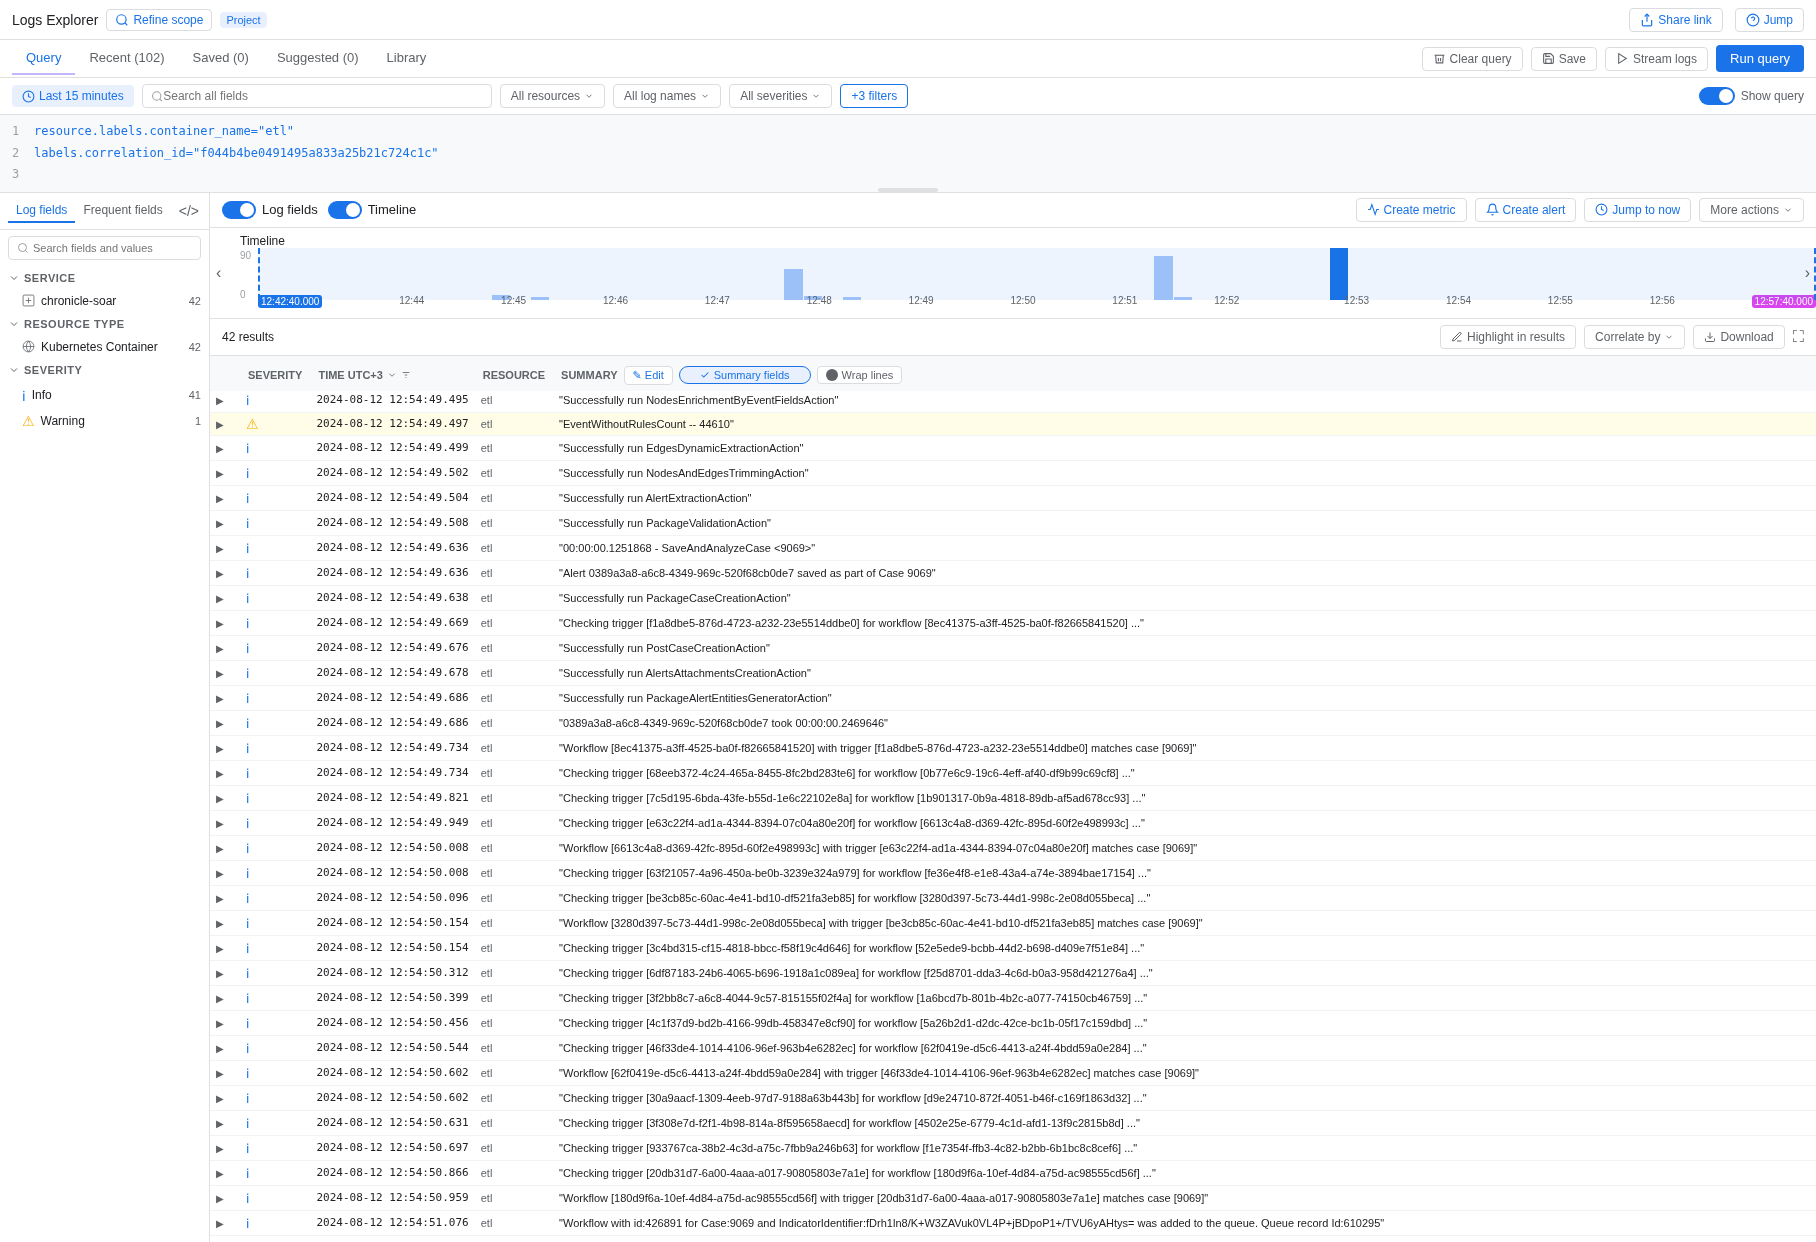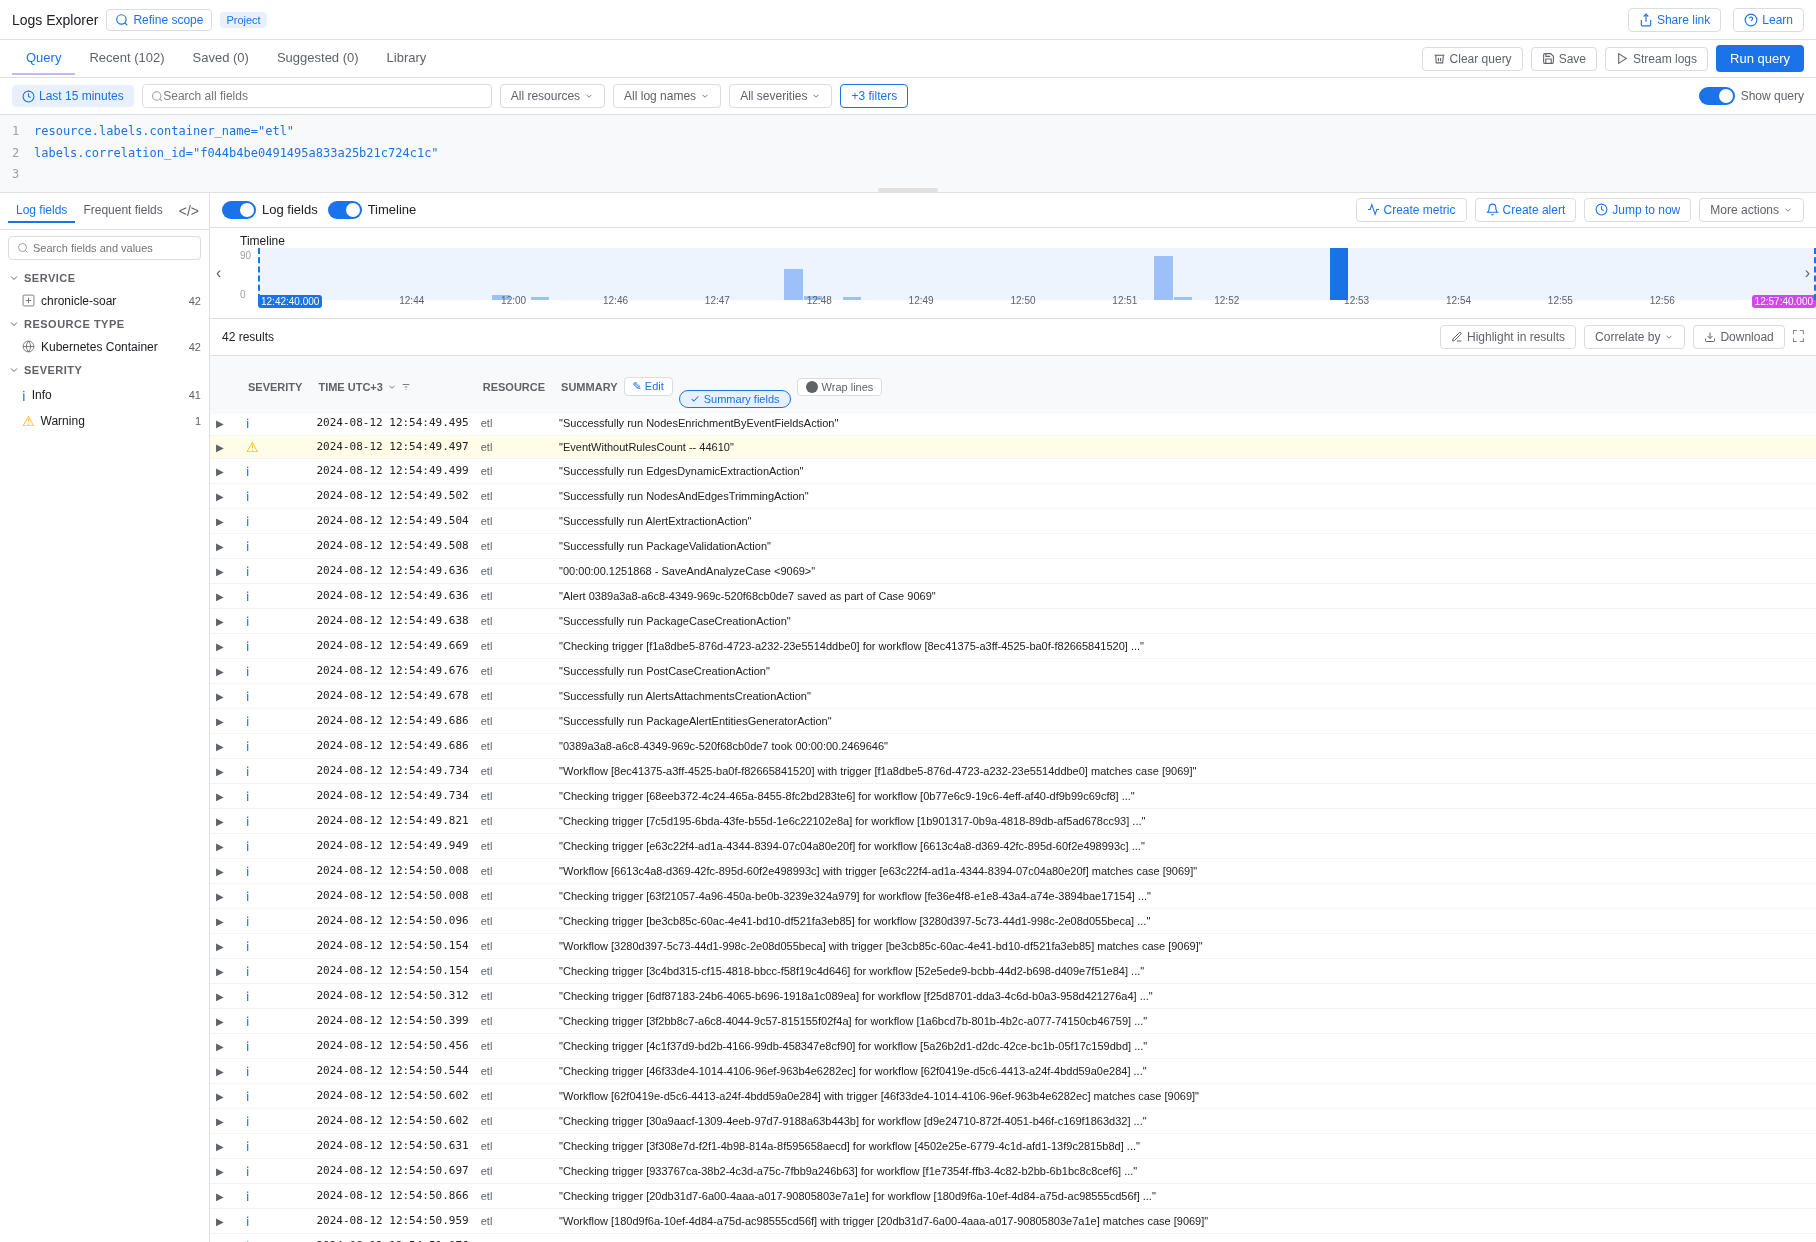--- a/index.html
+++ b/index.html
@@ -179,21 +179,21 @@
     .time-cell { font-family: monospace; font-size: 11px; color: #202124; white-space: nowrap; }
     .resource-cell { font-size: 11px; color: #5f6368; }
     .summary-cell { font-size: 11px; color: #202124; white-space: nowrap; overflow: hidden; text-overflow: ellipsis; max-width: 900px; }
     .th-controls { display: flex; align-items: center; gap: 4px; }
     .th-edit-btn {
       display: flex; align-items: center; gap: 4px; border: 1px solid #dadce0; border-radius: 4px;
       padding: 2px 8px; font-size: 11px; color: #1a73e8; cursor: pointer; background: #fff;
     }
     .summary-fields-btn {
       display: flex; align-items: center; gap: 4px; border: 1px solid #1a73e8; border-radius: 12px;
-      padding: 2px 10px; font-size: 11px; color: #1a73e8; cursor: pointer; background: #e8f0fe; margin-top: 24px;
+      padding: 2px 20px; font-size: 11px; color: #1a73e8; cursor: pointer; background: #e8f0fe;
     }
     .wrap-lines-btn {
       display: flex; align-items: center; gap: 4px; border: 1px solid #dadce0; border-radius: 4px;
       padding: 2px 8px; font-size: 11px; color: #5f6368; cursor: pointer; background: #fff;
     }
     .wrap-circle { width: 12px; height: 12px; border-radius: 50%; background: #5f6368; display: inline-block; }
 
     .th-row { background: #f8f9fa; }
     .col-sev { width: 70px; }
     .col-time { width: 150px; }
@@ -224,21 +224,21 @@
           <line x1="12" y1="2" x2="12" y2="15"></line>
         </svg>
       <span>Share link</span>
     </button>
     <button class="learn-btn">
       <svg width="14" height="14" viewBox="0 0 24 24" fill="none" stroke="#1a73e8" stroke-width="2">
           <circle cx="12" cy="12" r="10"></circle>
           <path d="M9.09 9a3 3 0 0 1 5.83 1c0 2-3 3-3 3"></path>
           <line x1="12" y1="17" x2="12.01" y2="17"></line>
         </svg>
-      <span>Learn</span>
+      <span>Jump</span>
     </button>
   </div>
 </div>
 
 <div class="tab-bar">
   <div class="tabs">
     <div class="tab active">Query</div>
     <div class="tab">Recent (102)</div>
     <div class="tab">Saved (0)</div>
     <div class="tab">Suggested (0)</div>
@@ -544,21 +544,21 @@
             <div style="flex: 1 1 0%; height: 0%; background: rgb(168, 199, 250); min-height: 0px; cursor: pointer;"></div>
             <div style="flex: 1 1 0%; height: 0%; background: rgb(168, 199, 250); min-height: 0px; cursor: pointer;"></div>
             <div style="flex: 1 1 0%; height: 0%; background: rgb(168, 199, 250); min-height: 0px; cursor: pointer;"></div>
             <div style="flex: 1 1 0%; height: 0%; background: rgb(168, 199, 250); min-height: 0px; cursor: pointer;"></div>
             <div style="flex: 1 1 0%; height: 0%; background: rgb(168, 199, 250); min-height: 0px; cursor: pointer;"></div>
           </div>
 
         <div id="tl-times" style="position:absolute;left:48px;right:0;bottom:10px;display:flex;justify-content:space-between;">
             <span style="font-size: 10px; color: rgb(255, 255, 255); white-space: nowrap; background: rgb(26, 115, 232); border-radius: 3px; padding: 1px 3px;">12:42:40.000</span>
             <span style="font-size: 10px; color: rgb(95, 99, 104); white-space: nowrap;">12:44</span>
-            <span style="font-size: 10px; color: rgb(95, 99, 104); white-space: nowrap;">12:00</span>
+            <span style="font-size: 10px; color: rgb(95, 99, 104); white-space: nowrap;">12:45</span>
             <span style="font-size: 10px; color: rgb(95, 99, 104); white-space: nowrap;">12:46</span>
             <span style="font-size: 10px; color: rgb(95, 99, 104); white-space: nowrap;">12:47</span>
             <span style="font-size: 10px; color: rgb(95, 99, 104); white-space: nowrap;">12:48</span>
             <span style="font-size: 10px; color: rgb(95, 99, 104); white-space: nowrap;">12:49</span>
             <span style="font-size: 10px; color: rgb(95, 99, 104); white-space: nowrap;">12:50</span>
             <span style="font-size: 10px; color: rgb(95, 99, 104); white-space: nowrap;">12:51</span>
             <span style="font-size: 10px; color: rgb(95, 99, 104); white-space: nowrap;">12:52</span>
             <span style="font-size: 10px; color: rgb(95, 99, 104); white-space: nowrap; margin-left: 28px;">12:53</span>
             <span style="font-size: 10px; color: rgb(95, 99, 104); white-space: nowrap;">12:54</span>
             <span style="font-size: 10px; color: rgb(95, 99, 104); white-space: nowrap;">12:55</span>

